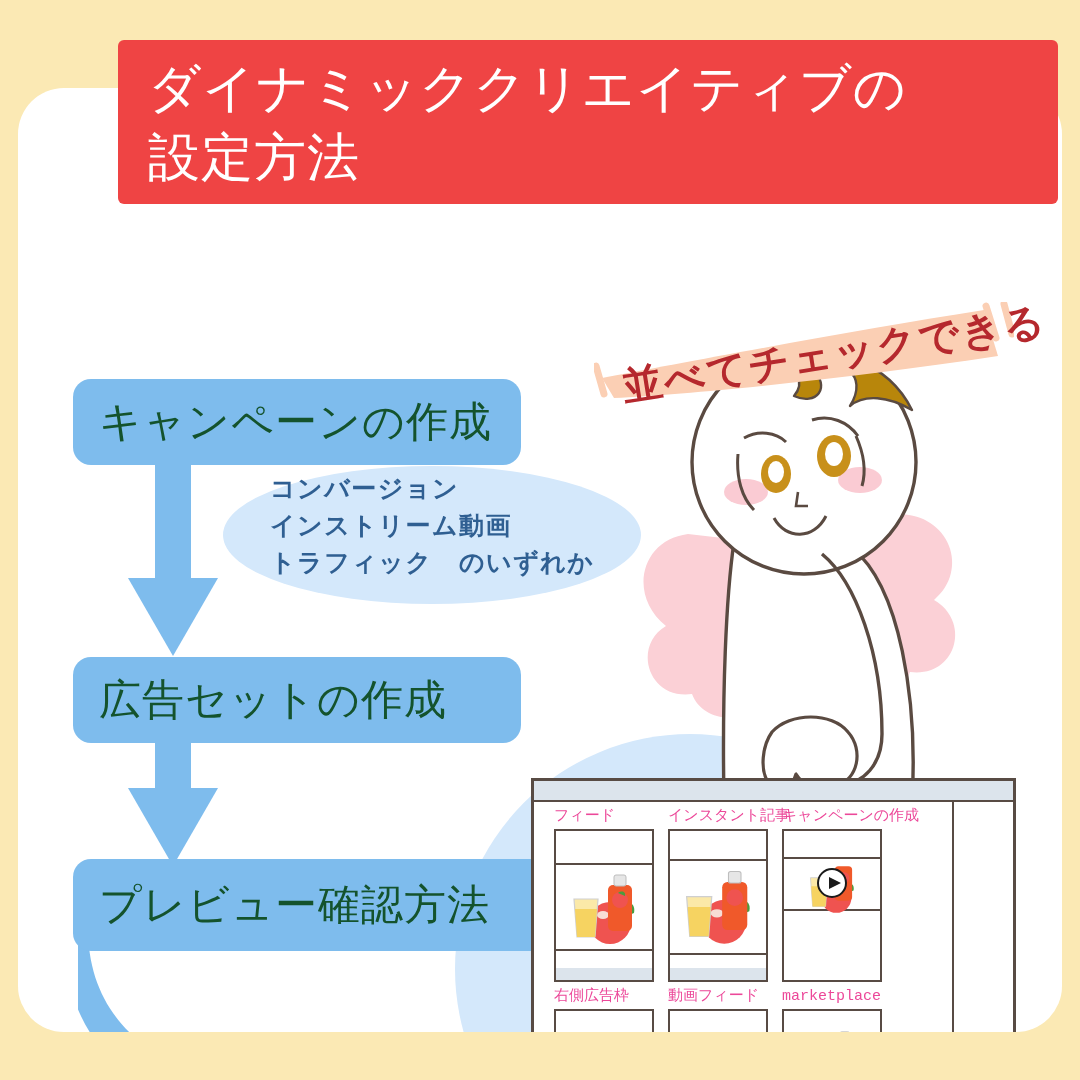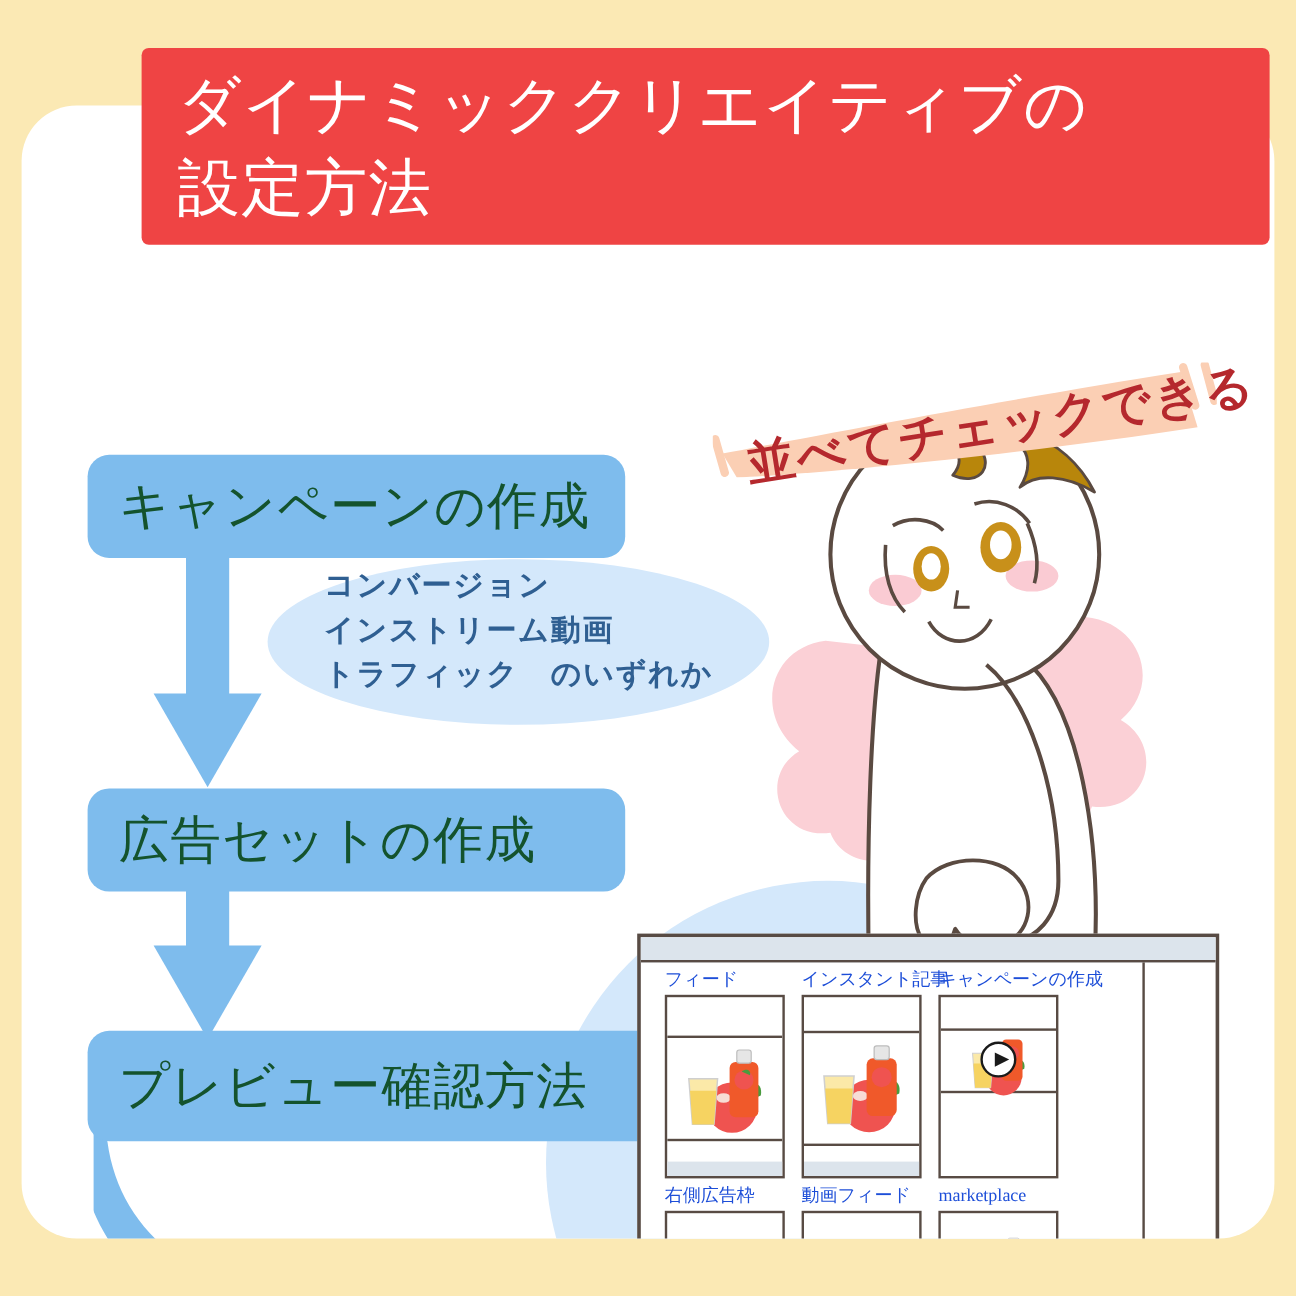--- a/index.html
+++ b/index.html
@@ -154,25 +154,25 @@
   #panel-grid {
     position: absolute;
     left: 0; top: 0;
     width: 418px; height: 100%;
     padding: 6px 0 0 20px;
   }
   .ph-row { display: flex; gap: 14px; }
   .ph-cell { width: 100px; }
   .ph-label {
     font-size: 15px;
-    color: #1d4ed8;
+    color: #ec4899;
     white-space: nowrap;
     margin-bottom: 3px;
     line-height: 1.2;
-    font-family: Liberation Serif, serif;
+    font-family: Liberation Mono, monospace;
   }
   .ph-frame {
     width: 100px; height: 153px;
     border: 2px solid #584b44;
     position: relative;
     background: #fff;
     overflow: hidden;
   }
   .ph-frame.short { height: 84px; }
   .ph-frame .sep {

